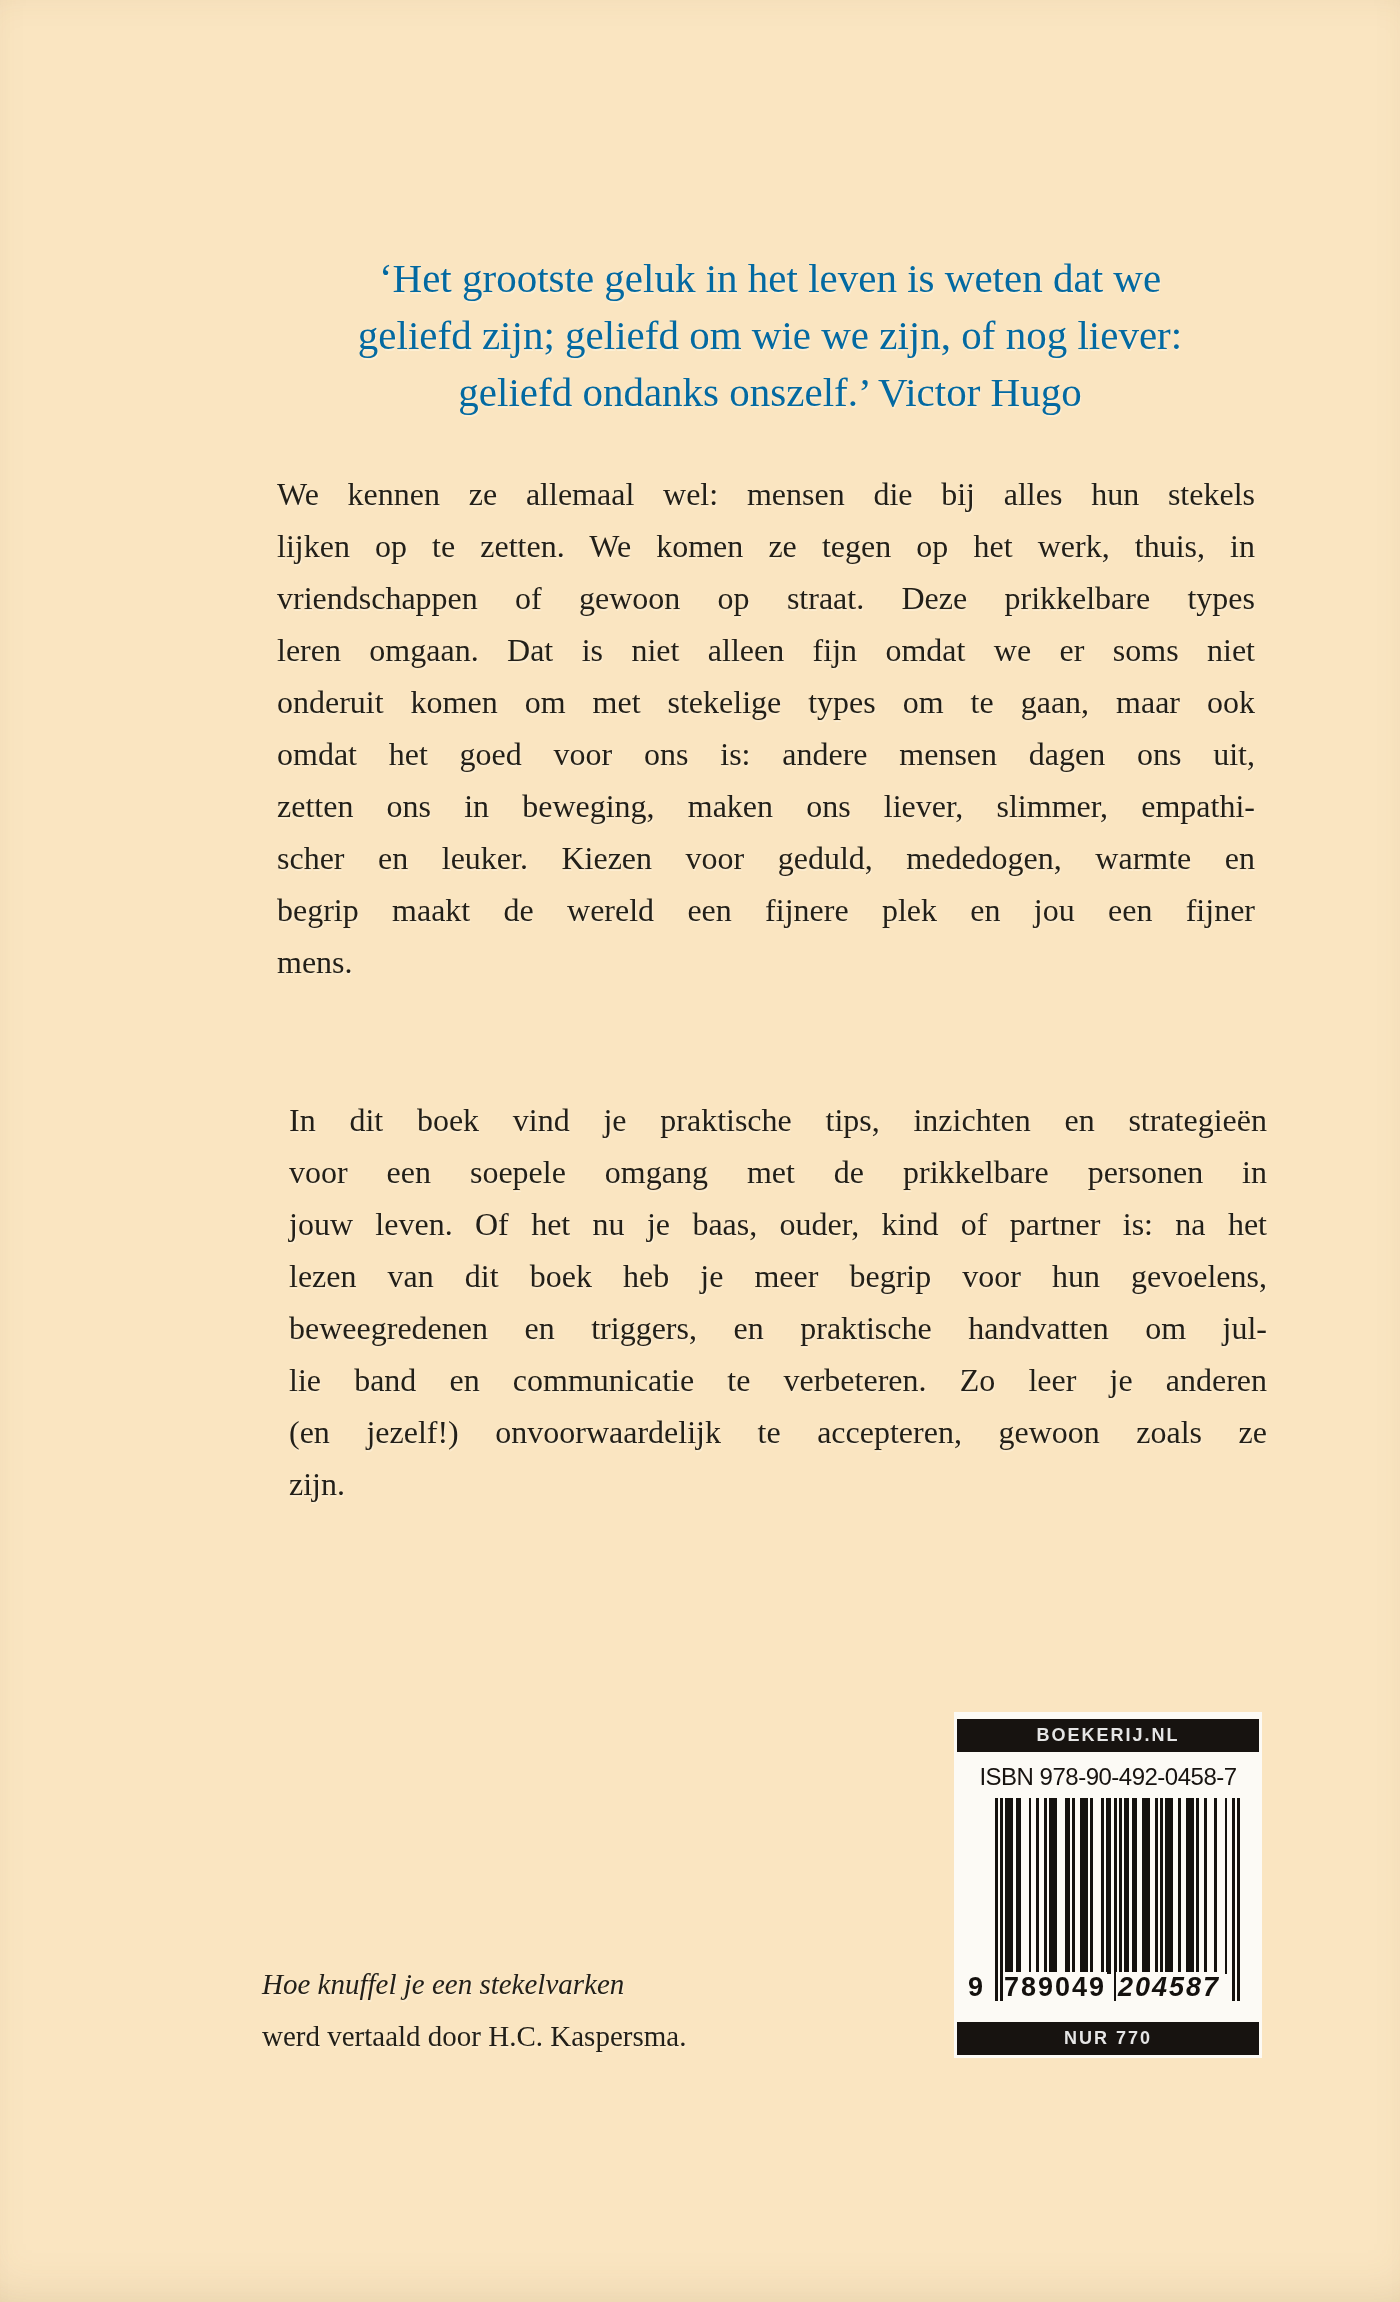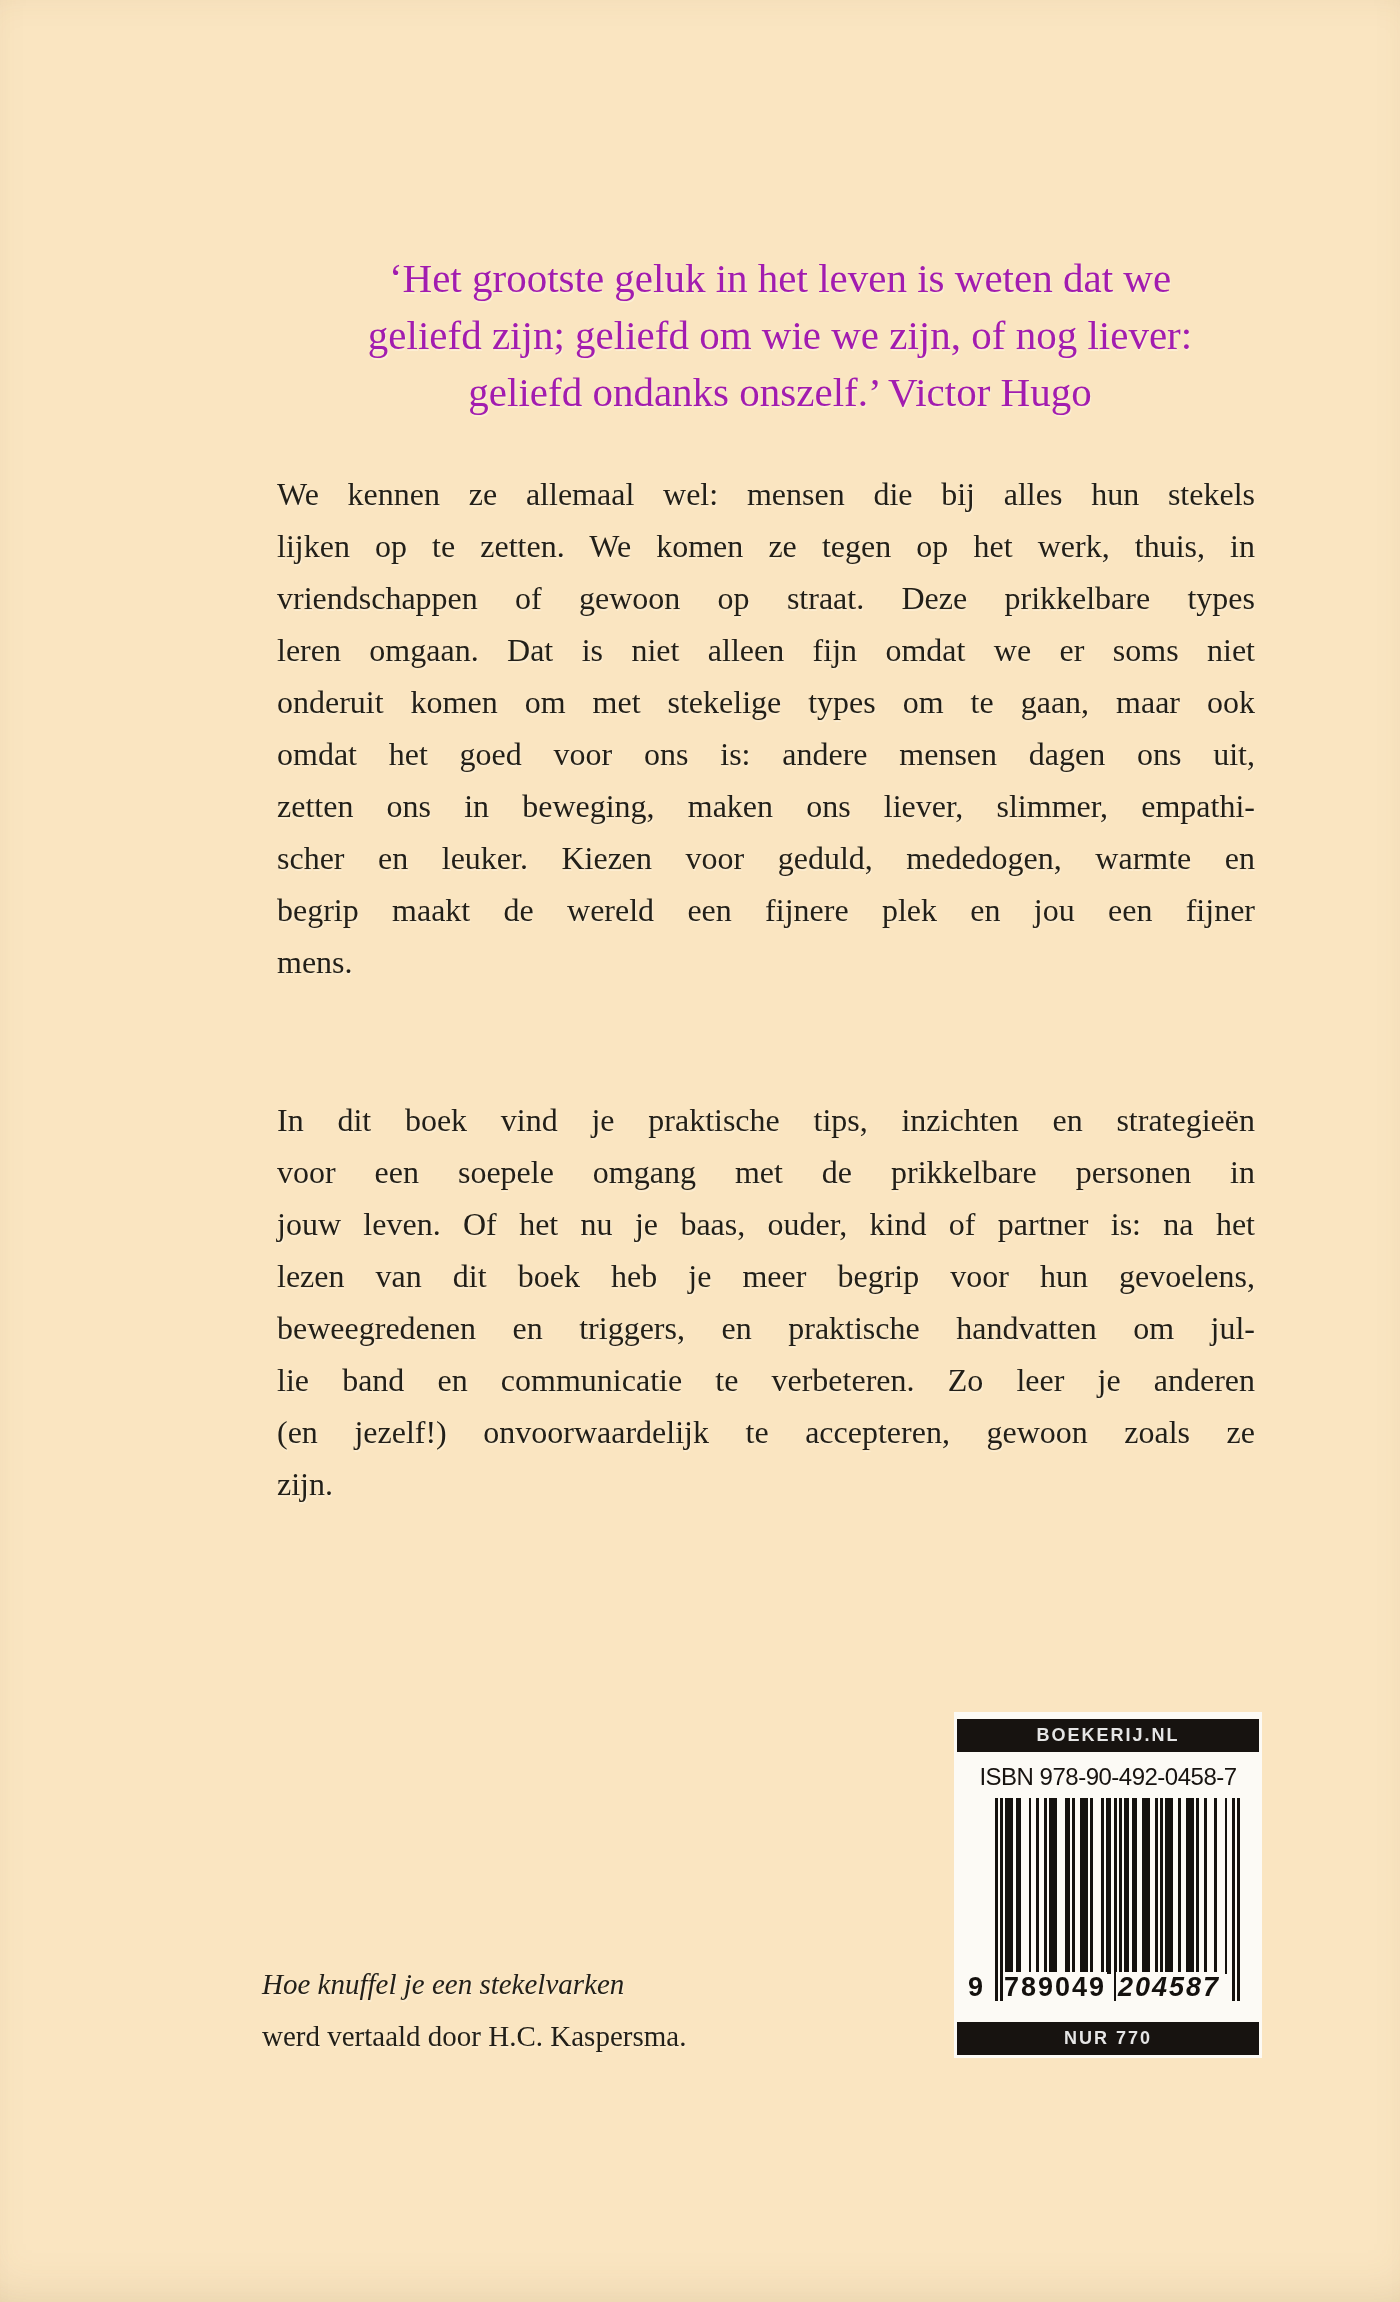--- a/index.html
+++ b/index.html
@@ -19,44 +19,44 @@
     position: absolute;
     inset: 0;
     pointer-events: none;
     box-shadow: inset 0 -26px 60px -40px rgba(120, 92, 48, 0.28),
                 inset 0 18px 50px -40px rgba(120, 92, 48, 0.18);
   }
 
   
   .quote {
     position: absolute;
-    left: 291px;
+    left: 281px;
     top: 250px;
     width: 978px;
-    color: #a21caf;
+    color: #0369a1;
     font-size: 41px;
     line-height: 57px;
     text-shadow: 1px 2px 0 rgba(255, 250, 235, 0.45);
   }
   .quote .line { text-align: center; text-align-last: center; }
 
   
   .para {
     position: absolute;
     left: 277px;
     width: 978px;
     color: #221F18;
     font-size: 32px;
     line-height: 52px;
     text-shadow: 1px 1.5px 0 rgba(255, 250, 235, 0.4);
   }
   .para .line { text-align: justify; text-align-last: justify; text-justify: inter-word; }
   .para .line.last { text-align-last: left; }
   .para-1 { top: 468px; }
-  .para-2 { top: 1094px; }
+  .para-2 { top: 1094px; margin-left: 12px; }
 
   
   .colophon {
     position: absolute;
     left: 262px;
     top: 1958px;
     color: #221F18;
     font-size: 29px;
     line-height: 52px;
     text-shadow: 1px 1.5px 0 rgba(255, 250, 235, 0.4);

